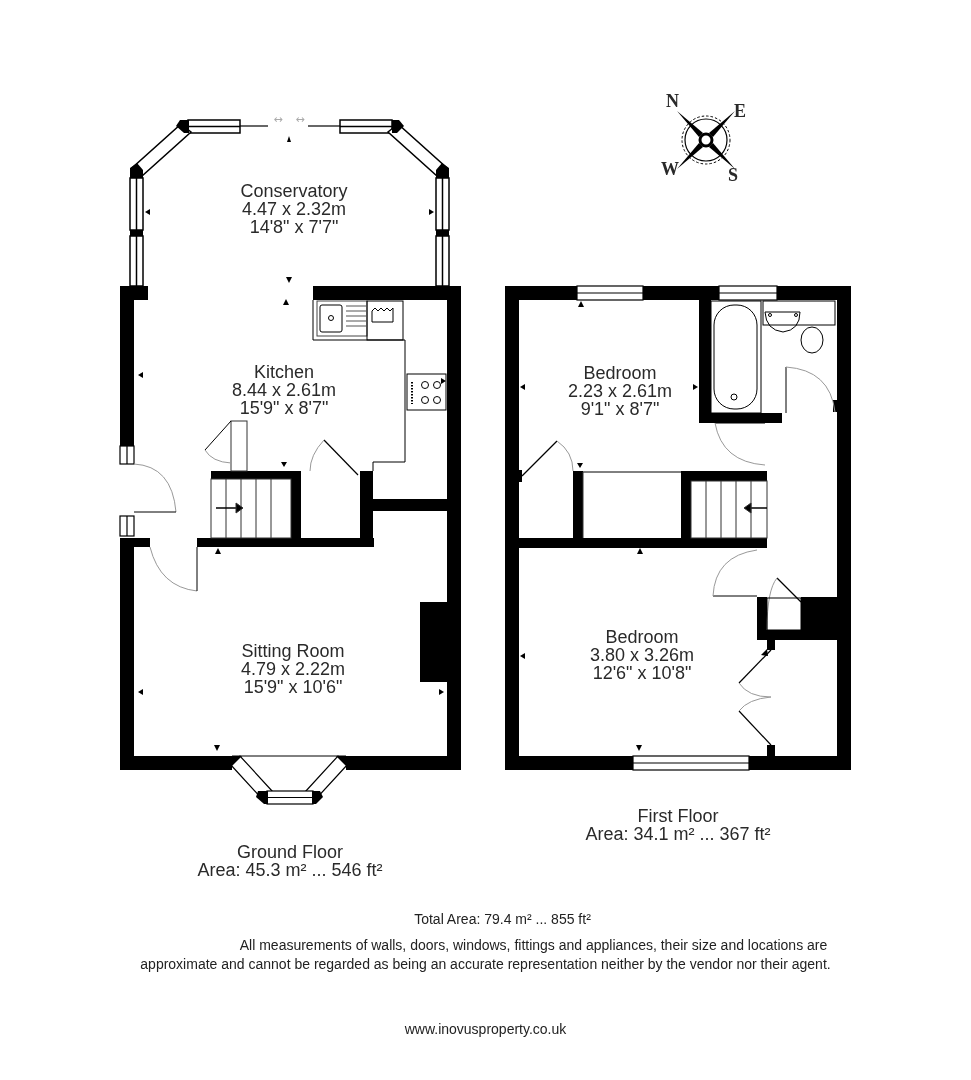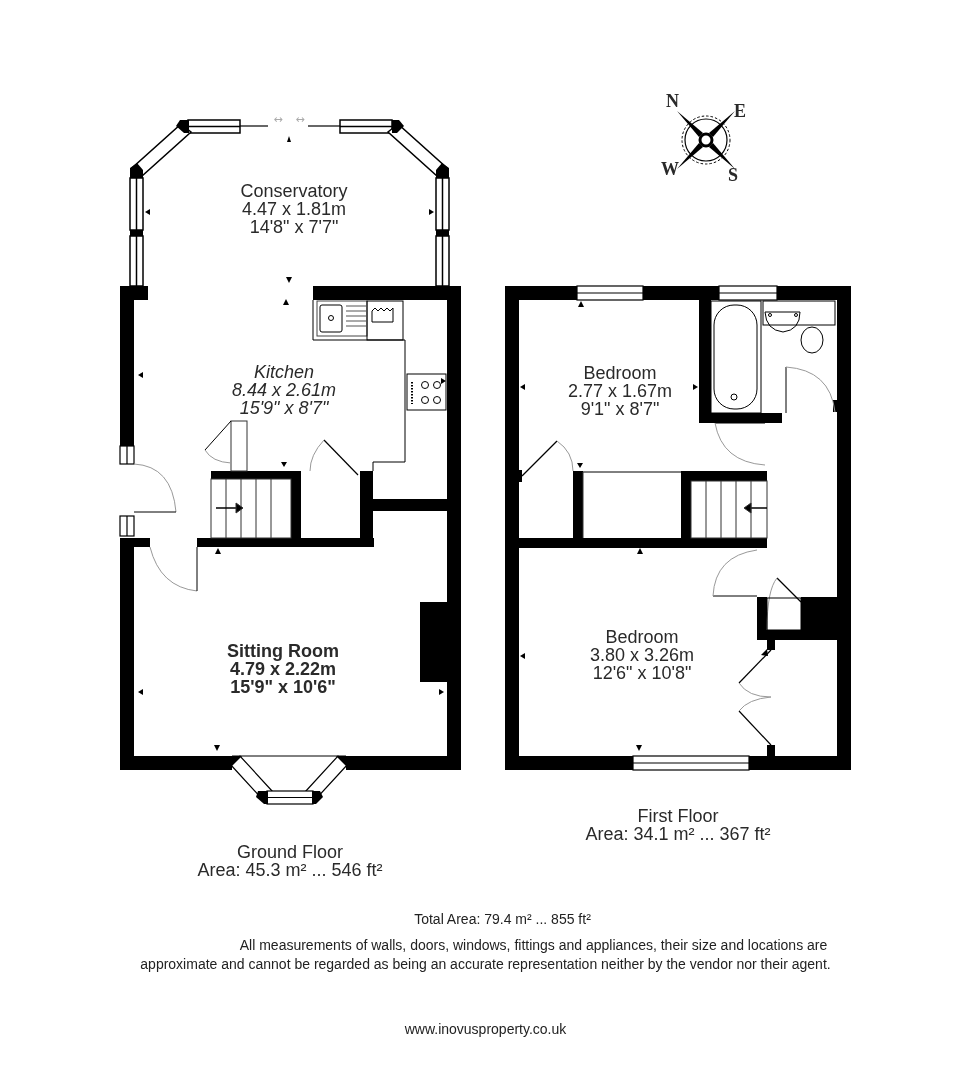--- a/index.html
+++ b/index.html
@@ -244,36 +244,36 @@
   </g>
 </svg>
 
 <div class="lbl" style="left:666px;top:92px;font-family:'Liberation Serif',serif;font-weight:bold;font-size:18px;">N</div>
 <div class="lbl" style="left:734px;top:102px;font-family:'Liberation Serif',serif;font-weight:bold;font-size:18px;">E</div>
 <div class="lbl" style="left:661px;top:160px;font-family:'Liberation Serif',serif;font-weight:bold;font-size:18px;">W</div>
 <div class="lbl" style="left:728px;top:166px;font-family:'Liberation Serif',serif;font-weight:bold;font-size:18px;">S</div>
 
 <div class="lbl" style="left:214px;top:182px;width:160px;">
   <div>Conservatory</div>
-  <div>4.47 x 1.81m</div>
+  <div>4.47 x 2.32m</div>
   <div>14'8" x 7'7"</div>
 </div>
-<div class="lbl" style="left:204px;top:363px;width:160px;font-style:italic;">
+<div class="lbl" style="left:204px;top:363px;width:160px;">
   <div>Kitchen</div>
   <div>8.44 x 2.61m</div>
   <div>15'9" x 8'7"</div>
 </div>
-<div class="lbl" style="left:203px;top:642px;width:160px;font-weight:bold;">
+<div class="lbl" style="left:213px;top:642px;width:160px;">
   <div>Sitting Room</div>
   <div>4.79 x 2.22m</div>
   <div>15'9" x 10'6"</div>
 </div>
 <div class="lbl" style="left:545px;top:364px;width:150px;">
   <div>Bedroom</div>
-  <div>2.77 x 1.67m</div>
+  <div>2.23 x 2.61m</div>
   <div>9'1" x 8'7"</div>
 </div>
 <div class="lbl" style="left:567px;top:628px;width:150px;">
   <div>Bedroom</div>
   <div>3.80 x 3.26m</div>
   <div>12'6" x 10'8"</div>
 </div>
 
 <div class="lbl" style="left:180px;top:843px;width:220px;">
   <div>Ground Floor</div>

